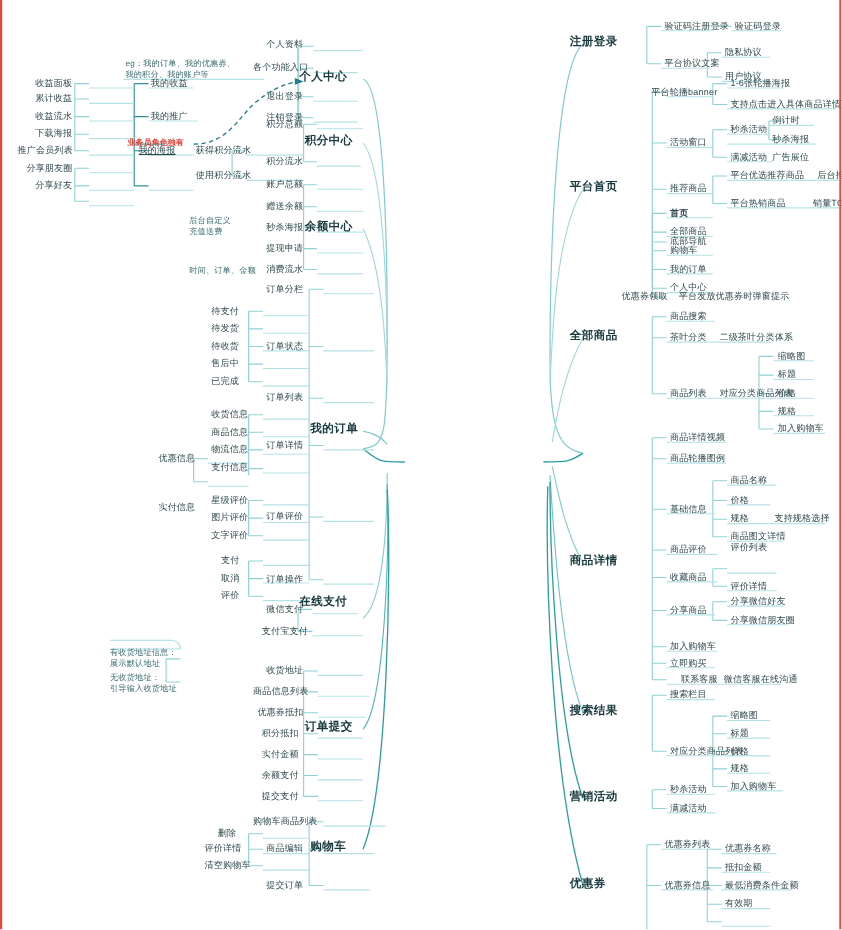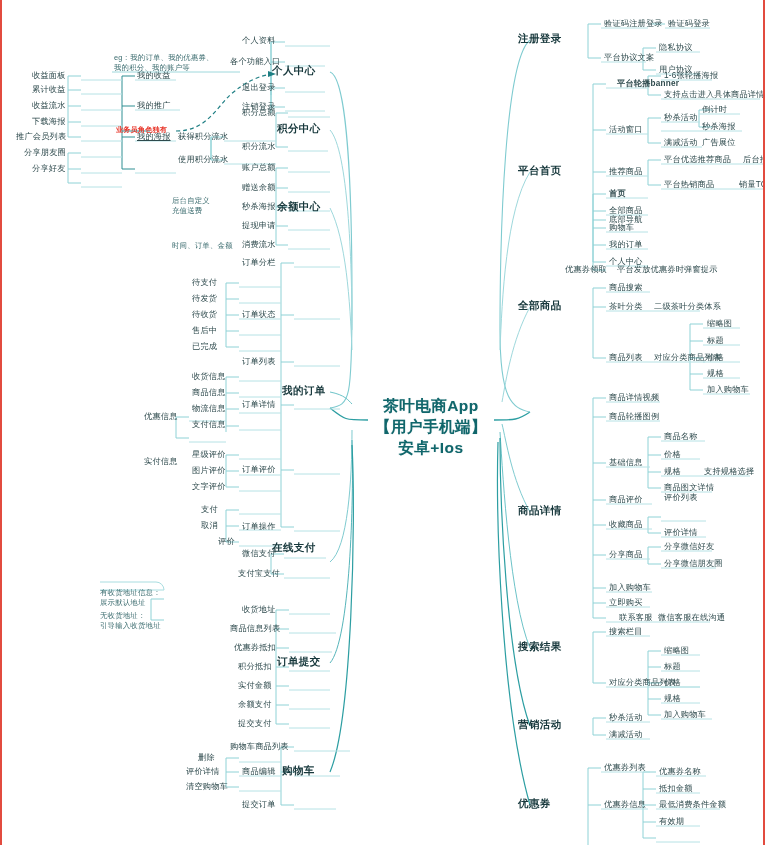--- a/index.html
+++ b/index.html
@@ -173,25 +173,20 @@
       <path d="M661 441 H 705 M661 459 H 700 M661 476 H 700 M661 492 H 712 M700 476 H 750"></path>
       <path d="M661 521 H 706 M661 537 H 706"></path>
       <path d="M661 551 H 712 M661 568 H 716"></path>
       <path d="M606 636 H 650 M606 687 H 700"></path>
       <path d="M661 655 H 700 M661 671 H 700 M661 687 H 700 M661 703 H 700 M661 719 H 712"></path>
       <path d="M606 722 H 650 M606 739 H 650"></path>
       <path d="M601 772 H 650 M601 809 H 648 M656 776 H 706 M656 793 H 700 M656 809 H 720 M656 826 H 700 M656 842 H 700"></path>
     </g>
   </svg>
 
-  <div id="center">
-    <div>茶叶电商App</div>
-    <div>【用户手机端】</div>
-    <div>安卓+Ios</div>
-  </div>
 
   <div class="node l1" style="left:272px;top:65px;">个人中心</div>
   <div class="node leaf" style="left:240px;top:35px;">个人资料</div>
   <div class="node leaf" style="left:228px;top:56px;">各个功能入口</div>
   <div class="node leaf" style="left:240px;top:82px;">退出登录</div>
   <div class="node leaf" style="left:240px;top:101px;">注销登录</div>
   <div class="node note" style="left:114px;top:53px;">eg：我的订单、我的优惠券、
 我的积分、我的账户等</div>
 
   <div class="node l1" style="left:277px;top:123px;">积分中心</div>
@@ -226,21 +221,21 @@
   <div class="node leaf" style="left:190px;top:419px;">支付信息</div>
   <div class="node leaf" style="left:142px;top:411px;">优惠信息</div>
   <div class="node leaf" style="left:142px;top:456px;">实付信息</div>
   <div class="node leaf" style="left:240px;top:464px;">订单评价</div>
   <div class="node leaf" style="left:190px;top:449px;">星级评价</div>
   <div class="node leaf" style="left:190px;top:465px;">图片评价</div>
   <div class="node leaf" style="left:190px;top:481px;">文字评价</div>
   <div class="node leaf" style="left:240px;top:521px;">订单操作</div>
   <div class="node leaf" style="left:199px;top:504px;">支付</div>
   <div class="node leaf" style="left:199px;top:520px;">取消</div>
-  <div class="node leaf" style="left:199px;top:536px;margin-left:17px;">评价</div>
+  <div class="node leaf" style="left:199px;top:536px;">评价</div>
 
   <div class="node l1" style="left:272px;top:542px;">在线支付</div>
   <div class="node leaf" style="left:240px;top:548px;">微信支付</div>
   <div class="node leaf" style="left:236px;top:568px;">支付宝支付</div>
 
   <div class="node l1" style="left:277px;top:656px;">订单提交</div>
   <div class="node leaf" style="left:240px;top:604px;">收货地址</div>
   <div class="node leaf" style="left:228px;top:623px;">商品信息列表</div>
   <div class="node leaf" style="left:232px;top:642px;">优惠券抵扣</div>
   <div class="node leaf" style="left:236px;top:661px;">积分抵扣</div>
@@ -259,35 +254,35 @@
   <div class="node leaf" style="left:184px;top:766px;">评价详情</div>
   <div class="node leaf" style="left:184px;top:781px;">清空购物车</div>
   <div class="node leaf" style="left:240px;top:799px;">提交订单</div>
 
   <div class="node leaf" style="left:135px;top:70px;">我的收益</div>
   <div class="node leaf" style="left:30px;top:70px;">收益面板</div>
   <div class="node leaf" style="left:30px;top:84px;">累计收益</div>
   <div class="node leaf" style="left:30px;top:100px;">收益流水</div>
   <div class="node leaf" style="left:135px;top:100px;">我的推广</div>
   <div class="node leaf" style="left:14px;top:131px;">推广会员列表</div>
-  <div class="node leaf" style="left:135px;top:131px;text-decoration:underline;">我的海报</div>
+  <div class="node leaf" style="left:124px;top:131px;text-decoration:underline;">我的海报</div>
   <div class="node leaf" style="left:30px;top:116px;">下载海报</div>
   <div class="node leaf" style="left:22px;top:147px;">分享朋友圈</div>
   <div class="node leaf" style="left:30px;top:163px;">分享好友</div>
   <div class="node note-red" style="left:116px;top:124px;">业务员角色独有</div>
 
   <div class="node l1" style="left:518px;top:33px;">注册登录</div>
   <div class="node leaf" style="left:602px;top:18px;">验证码注册登录</div>
   <div class="node leaf" style="left:666px;top:18px;">验证码登录</div>
   <div class="node leaf" style="left:602px;top:52px;">平台协议文案</div>
   <div class="node leaf" style="left:657px;top:42px;">隐私协议</div>
   <div class="node leaf" style="left:657px;top:64px;">用户协议</div>
 
   <div class="node l1" style="left:518px;top:165px;">平台首页</div>
-  <div class="node leaf" style="left:615px;top:78px;font-weight:bold;">平台轮播banner</div>
+  <div class="node leaf" style="left:590px;top:78px;">平台轮播banner</div>
   <div class="node leaf" style="left:662px;top:70px;">1-6张轮播海报</div>
   <div class="node leaf" style="left:662px;top:89px;">支持点击进入具体商品详情页面</div>
   <div class="node leaf" style="left:607px;top:124px;">活动窗口</div>
   <div class="node leaf" style="left:662px;top:112px;">秒杀活动</div>
   <div class="node leaf" style="left:700px;top:104px;">倒计时</div>
   <div class="node leaf" style="left:700px;top:121px;">秒杀海报</div>
   <div class="node leaf" style="left:662px;top:137px;">满减活动</div>
   <div class="node leaf" style="left:700px;top:137px;">广告展位</div>
   <div class="node leaf" style="left:607px;top:166px;">推荐商品</div>
   <div class="node leaf" style="left:662px;top:154px;">平台优选推荐商品</div>

